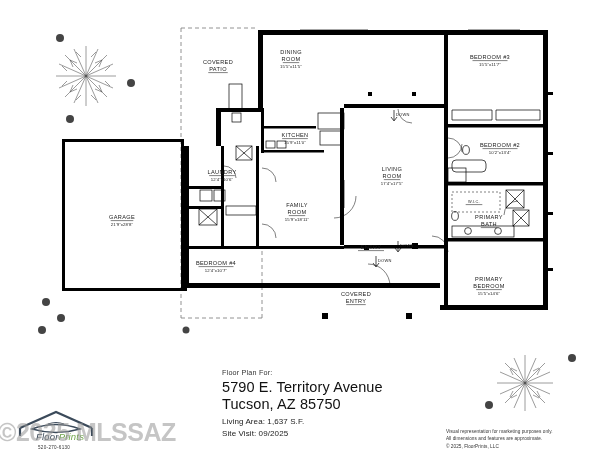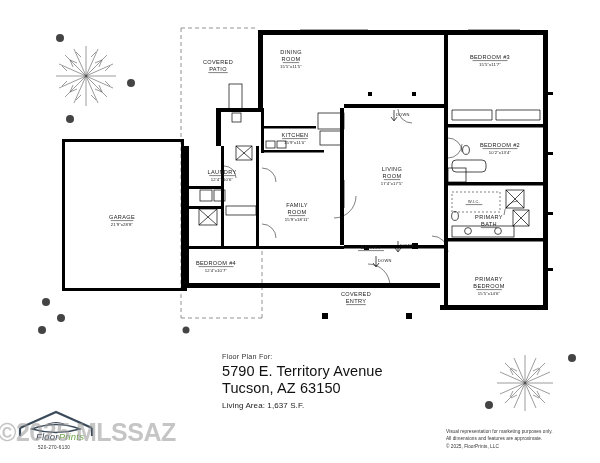--- a/index.html
+++ b/index.html
@@ -13,21 +13,21 @@
   .tiny{font-size:3.9px;letter-spacing:.2px;}
   .down{font-size:4px;letter-spacing:.2px;text-anchor:start;}
   .wall{fill:#000;}
   .thin{fill:none;stroke:#000;stroke-width:.7;}
   .thin2{fill:none;stroke:#000;stroke-width:.5;}
   .dash{fill:none;stroke:#777;stroke-width:.8;stroke-dasharray:4 3;}
   .veg{fill:none;stroke:#4a4a4a;stroke-width:.55;}
   .vegd{fill:#444;}
 
   
-  #info{position:absolute;left:222px;top:352px;width:230px;}
+  #info{position:absolute;left:222px;top:368px;width:230px;}
   #info .pre{font-size:7.2px;color:#333;letter-spacing:.2px;margin-bottom:2px;}
   #info .addr1{font-size:14.5px;color:#111;letter-spacing:.1px;line-height:1.18;}
   #info .addr2{font-size:14.5px;color:#111;letter-spacing:.1px;line-height:1.18;margin-bottom:3px;}
   #info .meta{font-size:8px;color:#222;line-height:1.5;letter-spacing:.1px;}
 
   
   #disclaimer{position:absolute;left:446px;top:428px;width:152px;
               font-size:4.7px;color:#333;line-height:1.55;text-align:left;letter-spacing:.05px;}
 
   
@@ -323,22 +323,23 @@
         <text class="lbl down" x="396" y="116" text-anchor="start">DOWN</text>
         <text class="lbl down" x="400" y="247" text-anchor="start">DOWN</text>
         <text class="lbl down" x="378" y="262" text-anchor="start">DOWN</text>
       </g>
 </svg>
 </div>
 
 <div id="info">
   <div class="pre">Floor Plan For:</div>
   <div class="addr1">5790 E. Territory Avenue</div>
-  <div class="addr2">Tucson, AZ  63150</div>
+  <div class="addr2">Tucson, AZ  85750</div>
   <div class="meta">Living Area:  1,637 S.F.</div>
+  <div class="meta">Site Visit:  09/2025</div>
 </div>
 
 <div id="disclaimer">
   <div>Visual representation for marketing purposes only.</div>
   <div>All dimensions and features are approximate.</div>
   <div>© 2025, FloorPrints, LLC</div>
 </div>
 
 <div id="brand">
   <svg width="120" height="34" viewBox="0 0 120 34">

